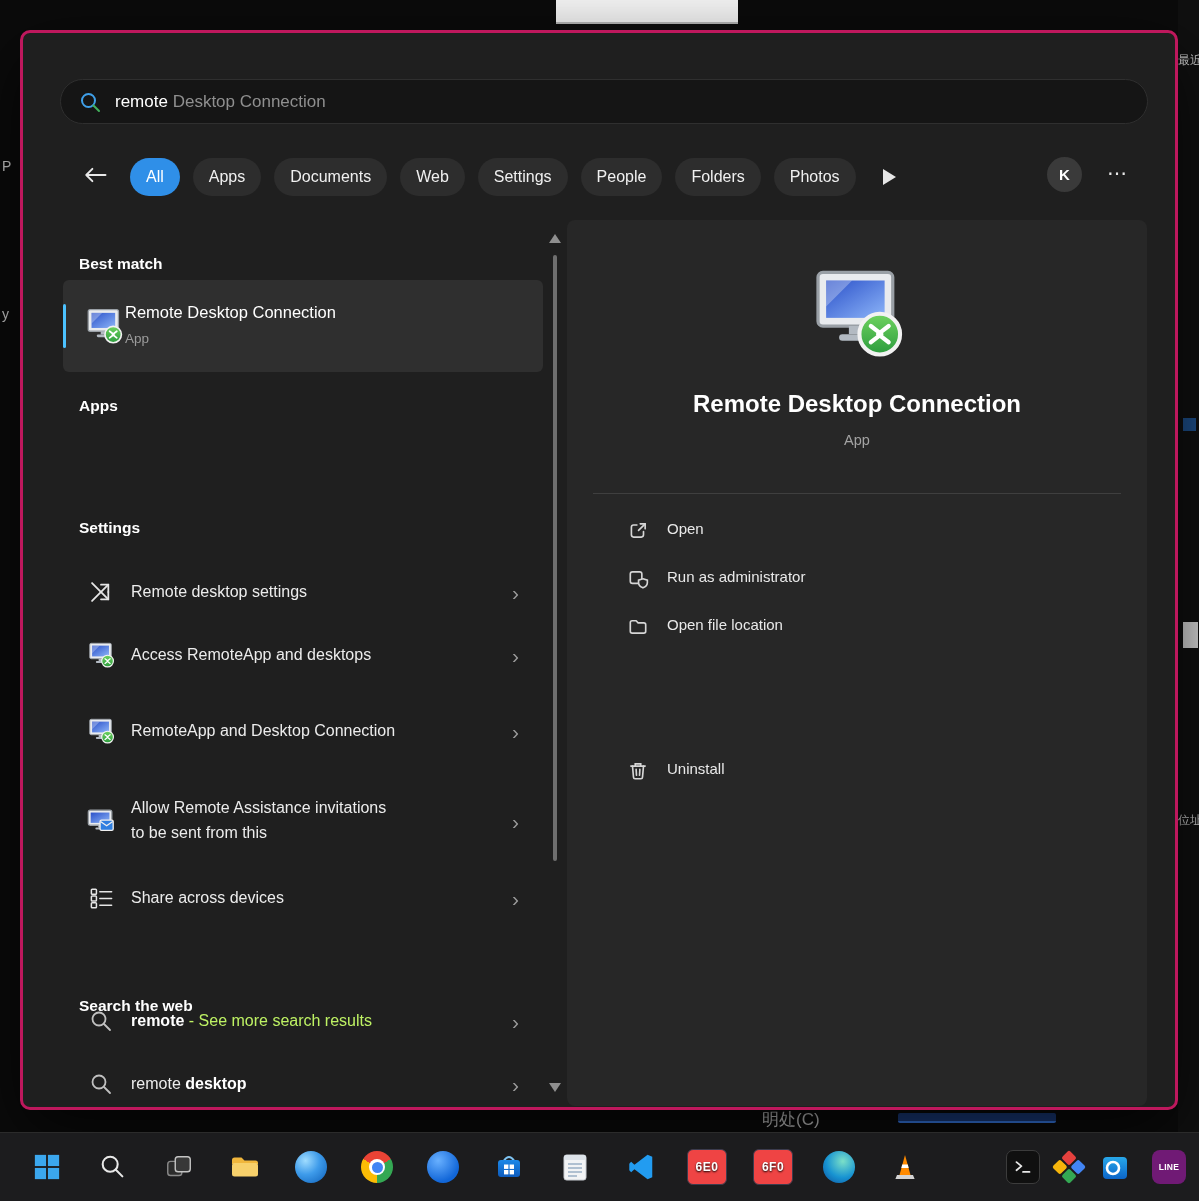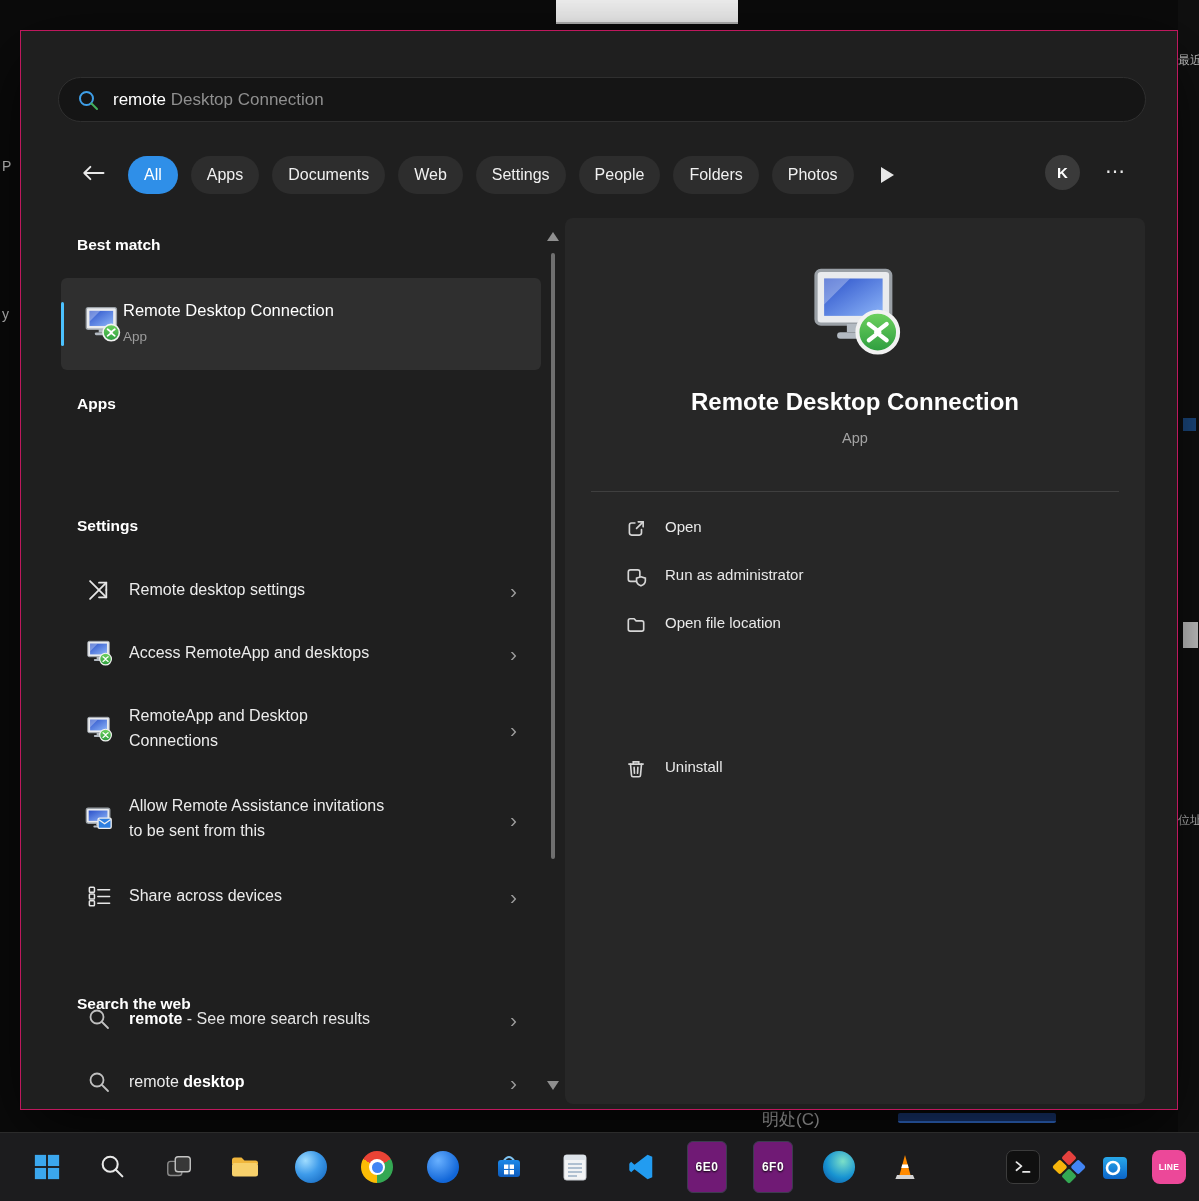--- a/index.html
+++ b/index.html
@@ -7,21 +7,21 @@
   .screen{position:relative;width:1199px;height:1201px;background:#0b0b0b;overflow:hidden;
           font-family:"Liberation Sans",sans-serif;color:#eee}
   
   .frag{position:absolute;font-size:12px;color:#cfcfcf;white-space:nowrap}
   .right-strip{position:absolute;right:0;top:0;width:21px;height:1132px;background:#101010}
   .top-window{position:absolute;left:556px;top:0;width:182px;height:24px;background:#f5f5f5;border-bottom:2px solid #b9b9b9}
   .blue-smudge{position:absolute;left:898px;top:1113px;width:158px;height:10px;background:rgba(43,108,235,.55);border-bottom:2px solid #3b82f6;border-radius:2px}
   .mini-sq{position:absolute;background:#d8d8d8}
   
   .panel{position:absolute;left:20px;top:30px;width:1158px;height:1080px;background:#1f1f1f;
-         border:1px solid #be185d;border-radius:0;box-shadow:0 24px 70px rgba(0,0,0,.7);overflow:hidden}
+         border:3px solid #be185d;border-radius:10px;box-shadow:0 24px 70px rgba(0,0,0,.7);overflow:hidden}
   .searchbar{position:absolute;left:37px;top:46px;width:1088px;height:45px;border-radius:23px;
              background:#151515;border:1px solid #2f2f2f;display:flex;align-items:center;padding:0 18px;gap:14px}
   .searchbar .typed{font-size:17px;color:#fff}
   .searchbar .suggest{font-size:17px;color:#8f8f8f}
   .backbtn{position:absolute;left:56px;top:126px;width:32px;height:32px;display:flex;align-items:center;justify-content:center}
   .tabs{position:absolute;left:107px;top:122px;height:44px;display:flex;align-items:center}
   .pill{height:38px;line-height:38px;padding:0 16px;border-radius:19px;background:#2d2d2d;color:#f0f0f0;
         font-size:16px;margin-right:13px;white-space:nowrap}
   .pill.sel{background:#2f8fe8;color:#fff}
   .play{width:0;height:0;border-top:8px solid transparent;border-bottom:8px solid transparent;
@@ -36,21 +36,21 @@
   .row .ric{width:32px;height:32px;margin-left:22px;flex:none;display:flex;align-items:center;justify-content:center}
   .row .rlabel{margin-left:14px;font-size:16px;color:#ececec;max-width:270px;line-height:1.55}
   .chev{position:absolute;right:24px;color:#9a9a9a;font-size:21px;line-height:1}
   .chev::after{content:"\203A"}
   .bm-item{position:absolute;left:40px;top:247px;width:480px;height:92px;background:#2f2f2f;border-radius:6px}
   .bm-bar{position:absolute;left:0;top:24px;width:3px;height:44px;background:#4cc2ff;border-radius:2px}
   .bm-icon{position:absolute;left:20px;top:25px}
   .bm-title{position:absolute;left:62px;top:23px;font-size:16.5px;color:#fff}
   .bm-sub{position:absolute;left:62px;top:51px;font-size:13.5px;color:#9c9c9c}
   .strong{font-weight:700;color:#fff}
-  .dim{color:#e5e5e5}
+  .dim{color:#bef264}
   
   .sb-up{position:absolute;left:526px;top:201px;width:0;height:0;border-left:6px solid transparent;
          border-right:6px solid transparent;border-bottom:9px solid #8f8f8f}
   .sb-down{position:absolute;left:526px;top:1050px;width:0;height:0;border-left:6px solid transparent;
          border-right:6px solid transparent;border-top:9px solid #8f8f8f}
   .sb-thumb{position:absolute;left:530px;top:222px;width:4px;height:606px;background:#6f6f6f;border-radius:2px}
   
   .card{position:absolute;left:544px;top:187px;width:580px;height:886px;background:#272727;border-radius:8px}
   .bigicon{position:absolute;left:238px;top:41px}
   .ptitle{position:absolute;left:0;top:170px;width:100%;text-align:center;font-size:24px;font-weight:600;color:#fff}
@@ -65,26 +65,26 @@
   .circ{width:32px;height:32px;border-radius:50%}
   .edge1{background:radial-gradient(circle at 33% 30%, #9fdcff 0%, #3e9bea 45%, #0d5fb8 100%)}
   .bluec{background:radial-gradient(circle at 35% 30%, #68b0ff 0%, #1166d8 70%)}
   .edge2{background:radial-gradient(circle at 62% 32%, #7be0c8 0%, #1894d2 55%, #0b4f9e 100%)}
   .chrome{width:32px;height:32px;border-radius:50%;position:relative;
           background:conic-gradient(from -60deg,#ea4335 0 120deg,#34a853 120deg 240deg,#fbbc05 240deg 360deg)}
   .chrome .w{position:absolute;left:8px;top:8px;width:16px;height:16px;border-radius:50%;background:#fff}
   .chrome .b{position:absolute;left:10.5px;top:10.5px;width:11px;height:11px;border-radius:50%;background:#4285f4}
   .term{width:34px;height:34px;background:#101010;border:1px solid #3c3c3c;border-radius:7px;
         display:flex;align-items:center;justify-content:center}
-  .tbadge{width:40px;height:52px;border-radius:6px;background:#701a75;border:1px solid #3c3c4e;
+  .tbadge{width:40px;height:36px;border-radius:6px;background:#ef4444;border:1px solid #3c3c4e;
           display:flex;align-items:center;justify-content:center}
   .tbadge span{color:#fff;font-size:12px;font-weight:bold;letter-spacing:.5px;text-shadow:0 1px 2px #000}
   .pw{width:24px;height:24px;transform:rotate(45deg);display:grid;grid-template-columns:1fr 1fr;grid-template-rows:1fr 1fr;gap:2px}
   .pw i{border-radius:2px}
-  .line-ic{width:34px;height:34px;border-radius:8px;background:#ec4899;display:flex;align-items:center;justify-content:center}
+  .line-ic{width:34px;height:34px;border-radius:8px;background:#701a75;display:flex;align-items:center;justify-content:center}
   .line-ic span{color:#fff;font-size:8.5px;font-weight:bold;letter-spacing:.3px}
 </style>
 </head>
 <body>
 
 <svg width="0" height="0" style="position:absolute" aria-hidden="true">
   <defs>
     <linearGradient id="scrG" x1="0" y1="0" x2="1" y2="1">
       <stop offset="0" stop-color="#2b51c9"></stop>
         <stop offset="1" stop-color="#8cb4f8"></stop>
@@ -210,21 +210,21 @@
       <div class="pill">Web</div>
       <div class="pill">Settings</div>
       <div class="pill">People</div>
       <div class="pill">Folders</div>
       <div class="pill">Photos</div>
       <div class="play"></div>
     </div>
     <div class="avatar">K</div>
     <div class="dots"></div>
 
-    <div class="h" style="top:205px">Best match</div>
+    <div class="h" style="top:222px">Best match</div>
 
     <div class="bm-item">
       <div class="bm-bar"></div>
       <span class="bm-icon">
         <svg width="42" height="42">
             <use href="#sym-rdp"></use>
           </svg>
       </span>
       <div class="bm-title">Remote Desktop Connection</div>
       <div class="bm-sub">App</div>
@@ -250,21 +250,21 @@
         </span>
       <span class="rlabel">Access RemoteApp and desktops</span>
       <span class="chev"></span>
     </div>
     <div class="row" style="top:658px;height:80px">
       <span class="ric">
           <svg width="30" height="30">
             <use href="#sym-rdp"></use>
           </svg>
         </span>
-      <span class="rlabel">RemoteApp and Desktop Connections</span>
+      <span class="rlabel">RemoteApp and Desktop Connection</span>
       <span class="chev"></span>
     </div>
     <div class="row" style="top:748px;height:80px">
       <span class="ric">
           <svg width="30" height="30">
             <use href="#sym-assist"></use>
           </svg>
         </span>
       <span class="rlabel">Allow Remote Assistance invitations to be sent from this</span>
       <span class="chev"></span>

